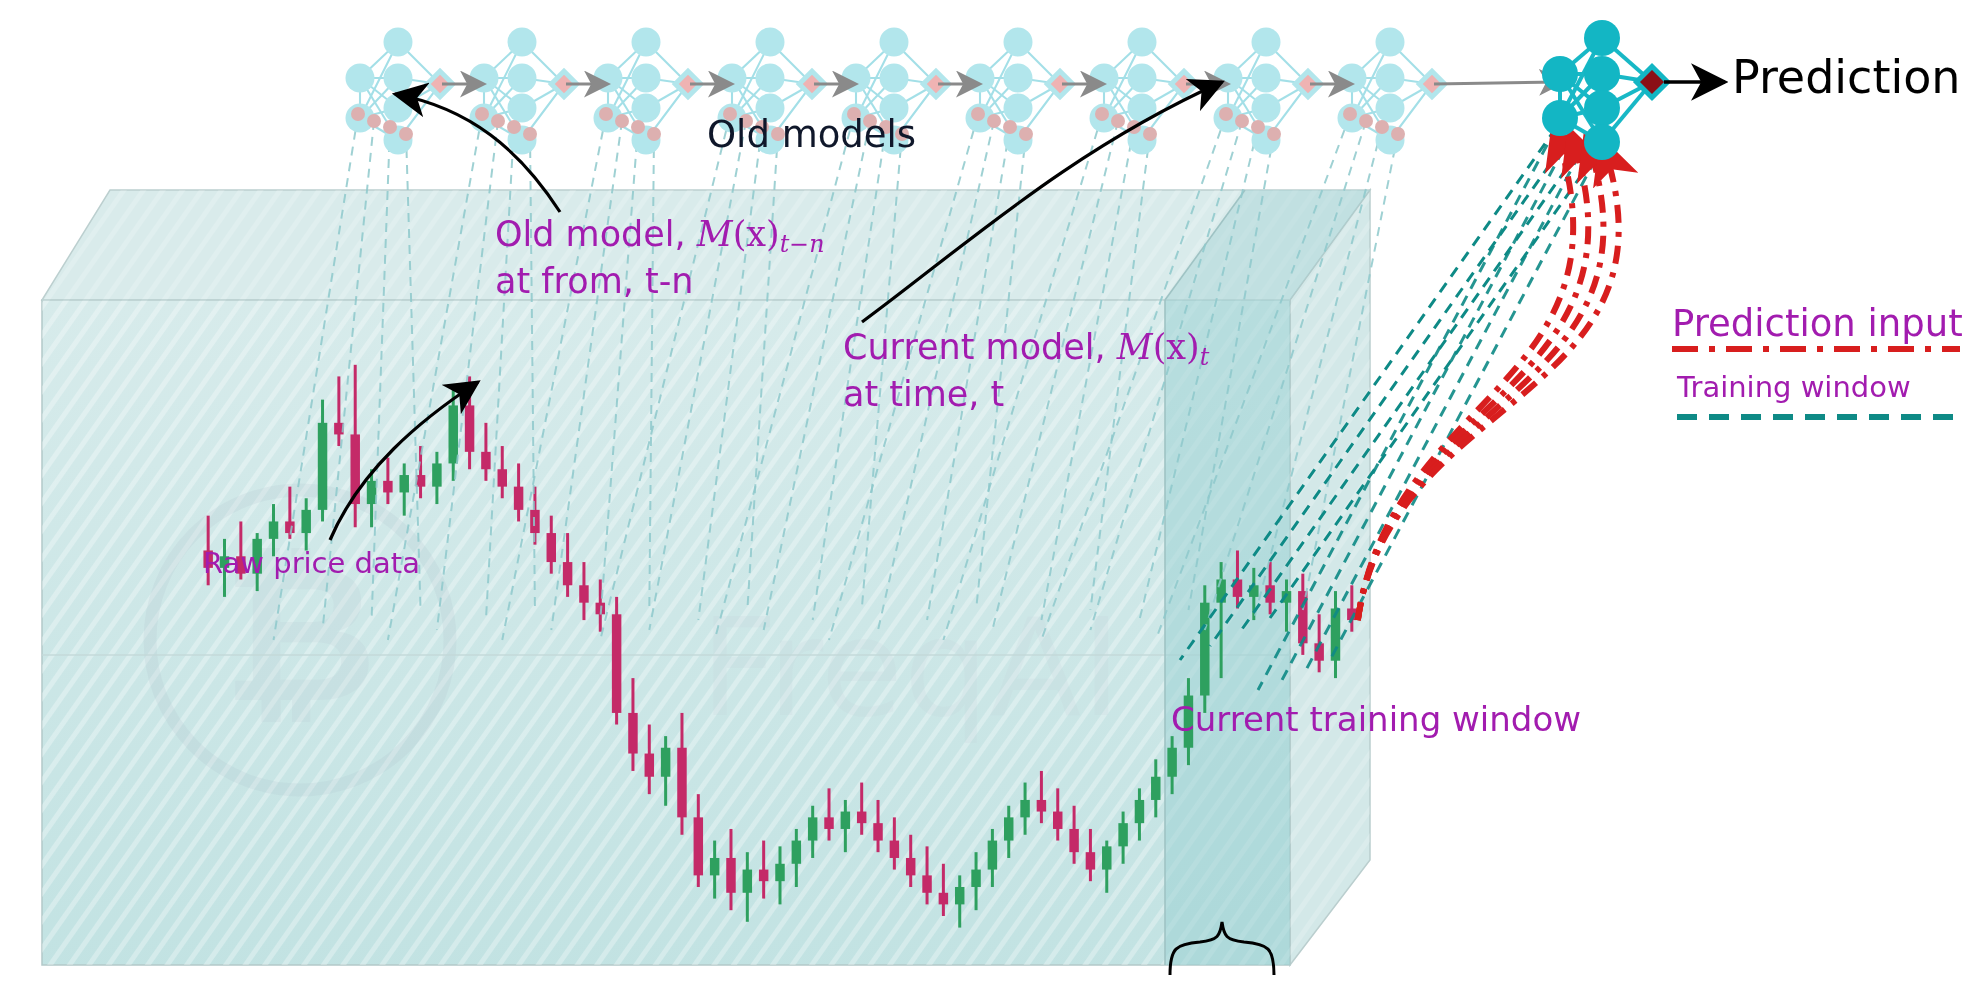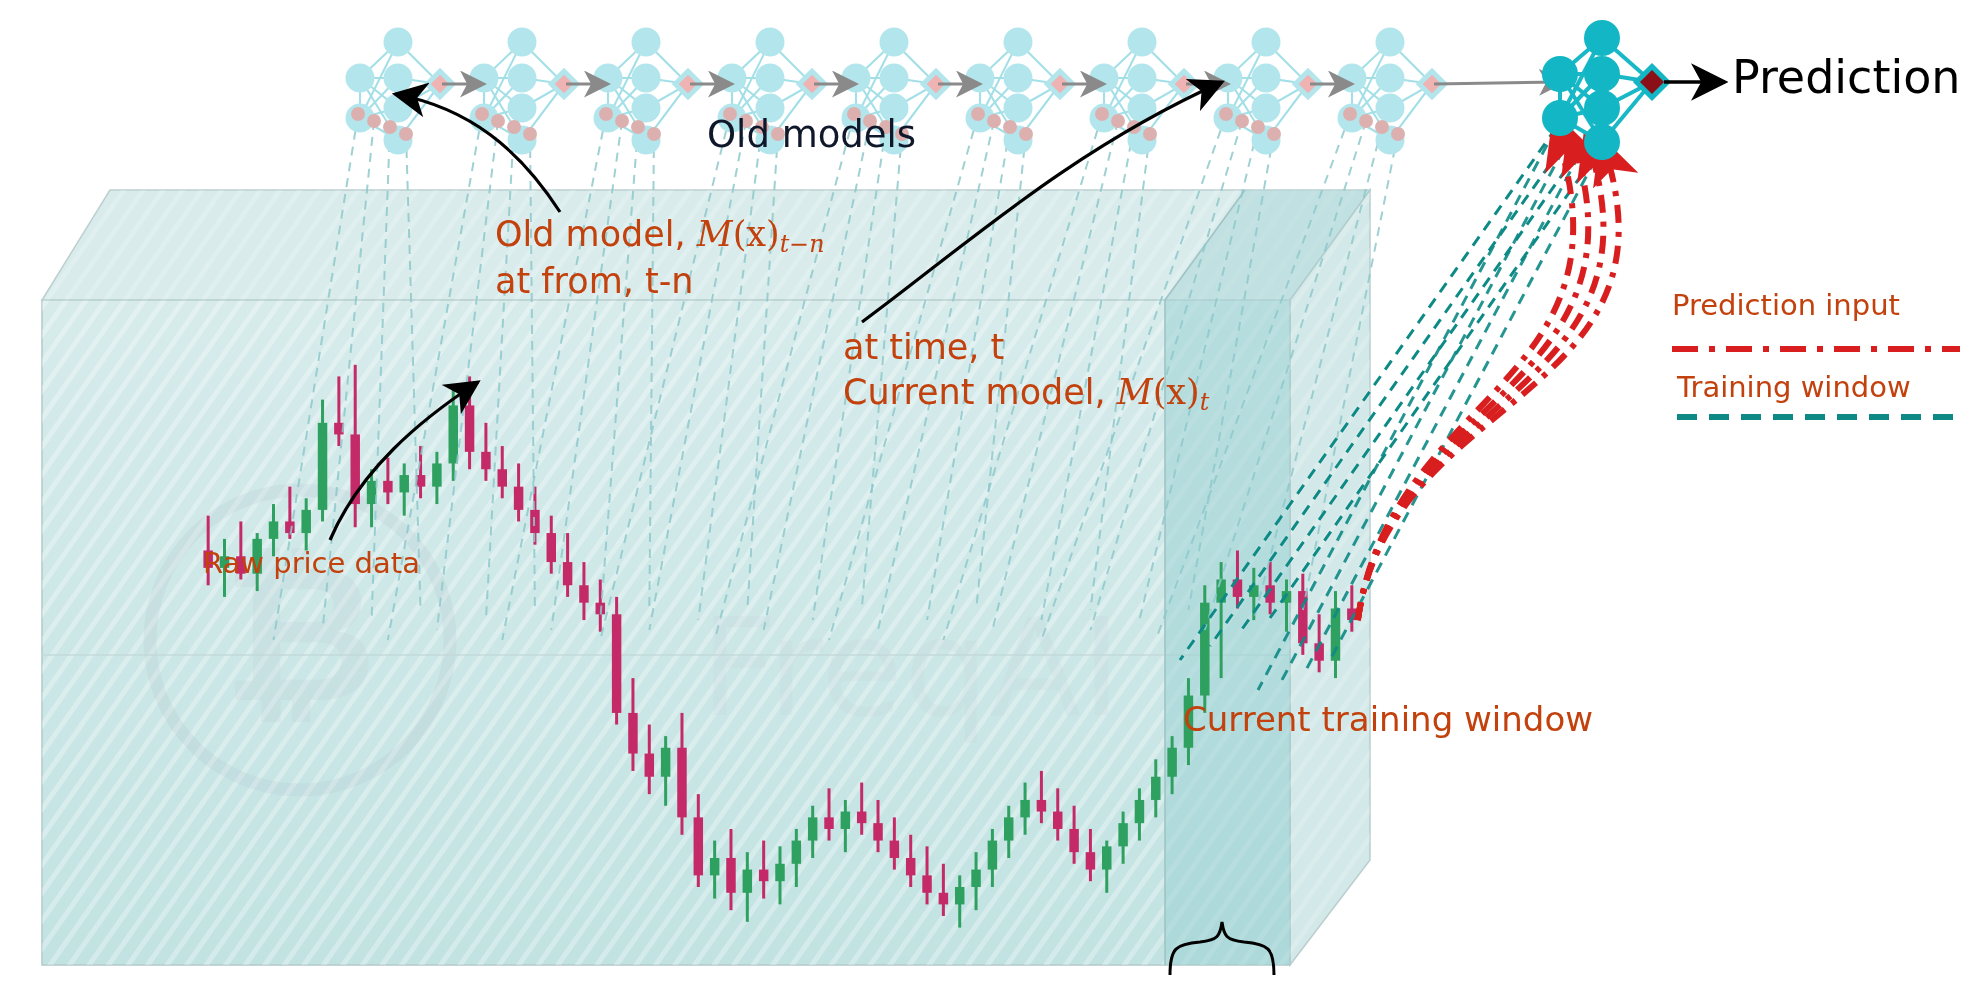--- a/index.html
+++ b/index.html
@@ -1,29 +1,29 @@
 <!DOCTYPE html>
 <html><head>
 <meta charset="utf-8">
 <style>
   html,body{margin:0;padding:0;background:#ffffff;}
   body{width:1966px;height:981px;overflow:hidden;font-family:"DejaVu Sans",sans-serif;}
   #stage{position:relative;width:1966px;height:981px;background:#fff;}
   #stage svg{position:absolute;left:0;top:0;}
-  .lbl{position:absolute;color:#c2410c;font-family:"DejaVu Sans",sans-serif;white-space:nowrap;}
+  .lbl{position:absolute;color:#a21caf;font-family:"DejaVu Sans",sans-serif;white-space:nowrap;}
   .serif-i{font-family:"DejaVu Serif",serif;font-style:italic;}
   .serif-r{font-family:"DejaVu Serif",serif;font-style:normal;}
   .sub{font-size:0.68em;vertical-align:-0.25em;}
   #old-models-lbl{left:707px;top:113px;font-size:37px;color:#0f172a;}
   #prediction-lbl{left:1732px;top:50px;font-size:46px;color:#000;}
   #old-model-ann{left:495px;top:212px;font-size:35px;line-height:1.28;}
   #current-model-ann{left:843px;top:325px;font-size:35px;line-height:1.28;}
   #raw-price-ann{left:203px;top:545px;font-size:29px;line-height:1.28;}
-  #training-window-lbl{left:1171px;top:699px;font-size:34px;margin-left:12px;}
-  #legend-pred-lbl{left:1672px;top:288px;font-size:29px;}
+  #training-window-lbl{left:1171px;top:699px;font-size:34px;}
+  #legend-pred-lbl{left:1672px;top:302px;font-size:37px;}
   #legend-train-lbl{left:1677px;top:370px;font-size:29px;}
 </style>
 </head>
 <body>
 
 <div id="stage">
 
   <svg id="gfx" width="1966" height="981" viewBox="0 0 1966 981">
     <defs>
       <linearGradient id="prismFront" x1="0" y1="0" x2="0" y2="1">
@@ -378,22 +378,22 @@
   <div class="lbl" id="old-models-lbl">Old models</div>
 
   <div class="lbl" id="prediction-lbl">Prediction</div>
 
   <div class="lbl" id="old-model-ann">
     <div><span>Old model, </span><span class="serif-i">M</span><span class="serif-r">(x)</span><span class="serif-i sub">t−n</span></div>
     <div>at from, t-n</div>
   </div>
 
   <div class="lbl" id="current-model-ann">
+    <div><span>Current model, </span><span class="serif-i">M</span><span class="serif-r">(x)</span><span class="serif-i sub">t</span></div>
     <div>at time, t</div>
-    <div><span>Current model, </span><span class="serif-i">M</span><span class="serif-r">(x)</span><span class="serif-i sub">t</span></div>
   </div>
 
   <div class="lbl" id="raw-price-ann">
     <div>Raw price data</div>
   </div>
 
   <div class="lbl" id="training-window-lbl">Current training window</div>
 
   <div class="lbl" id="legend-pred-lbl">Prediction input</div>
   <div class="lbl" id="legend-train-lbl">Training window</div>

